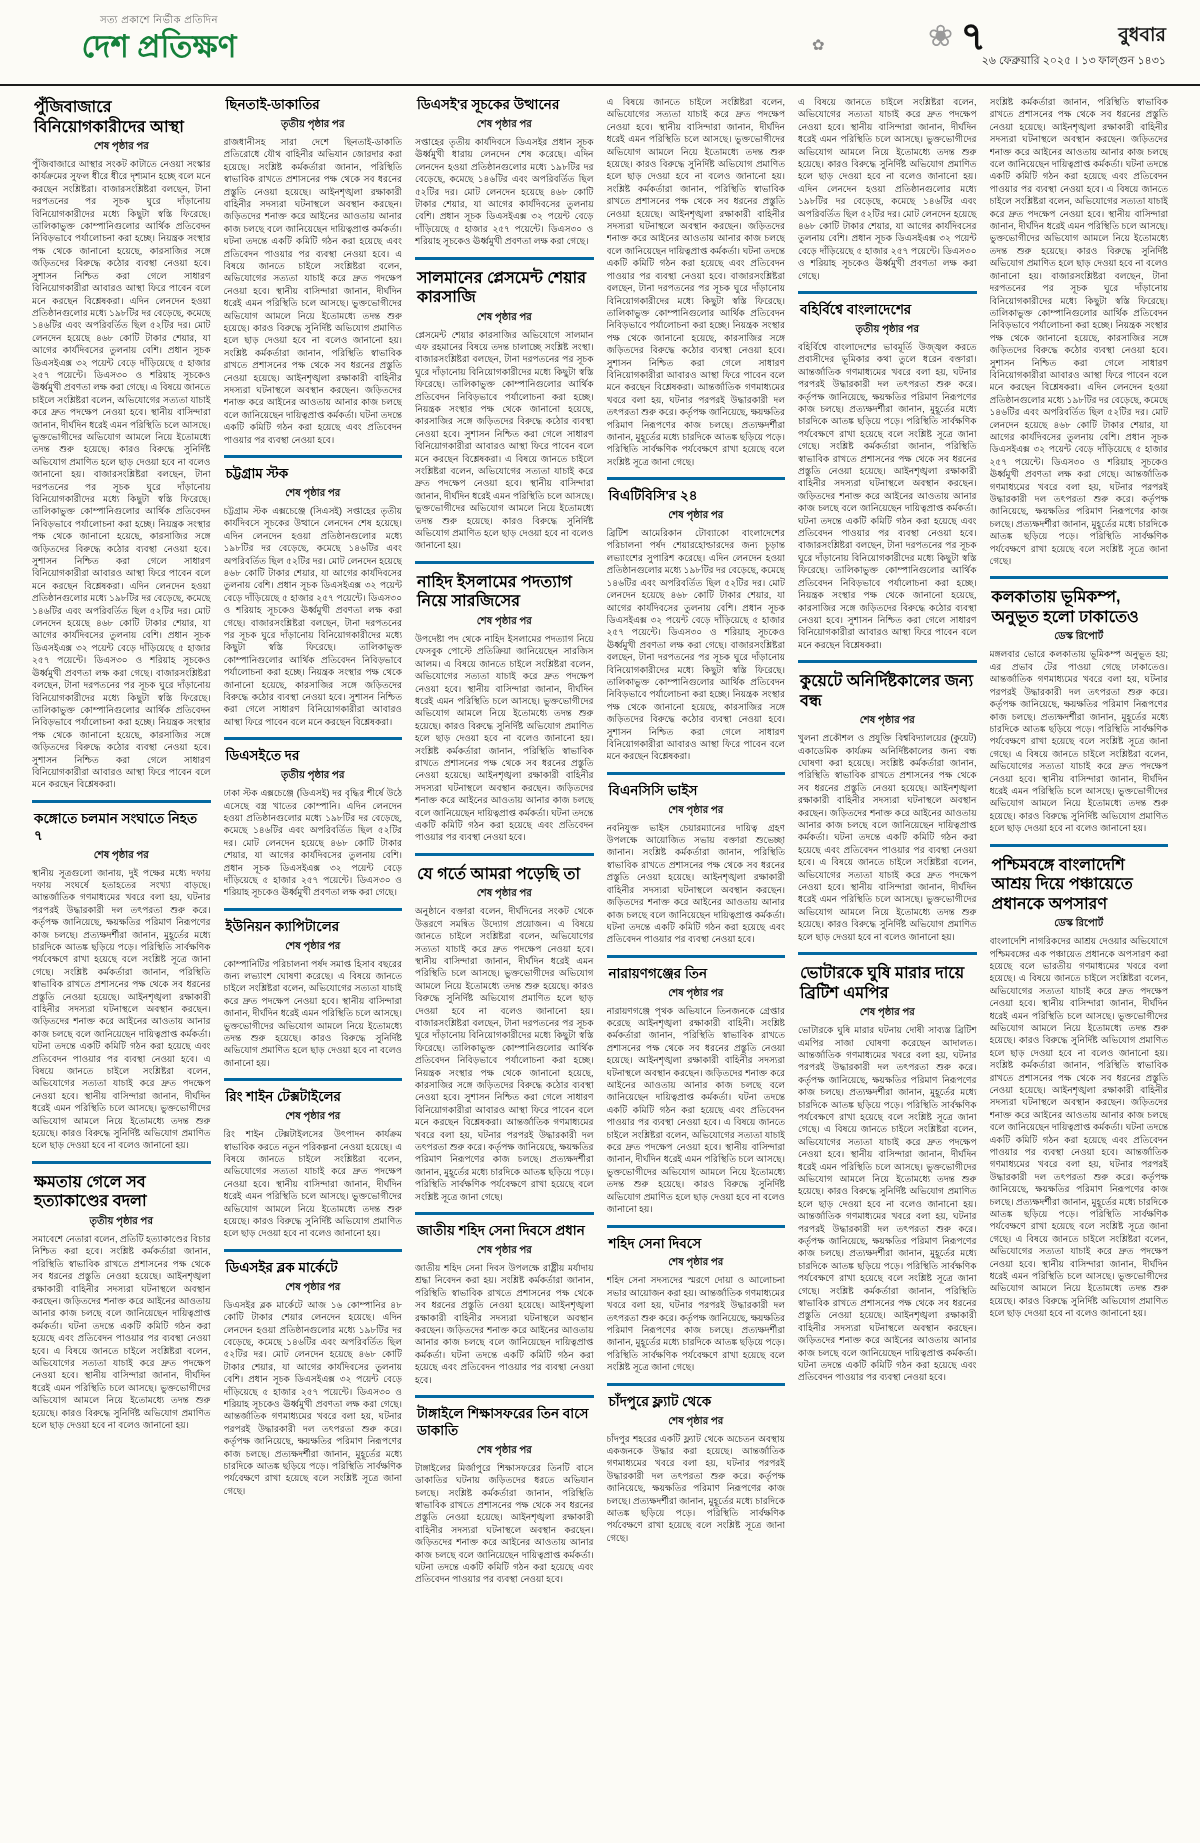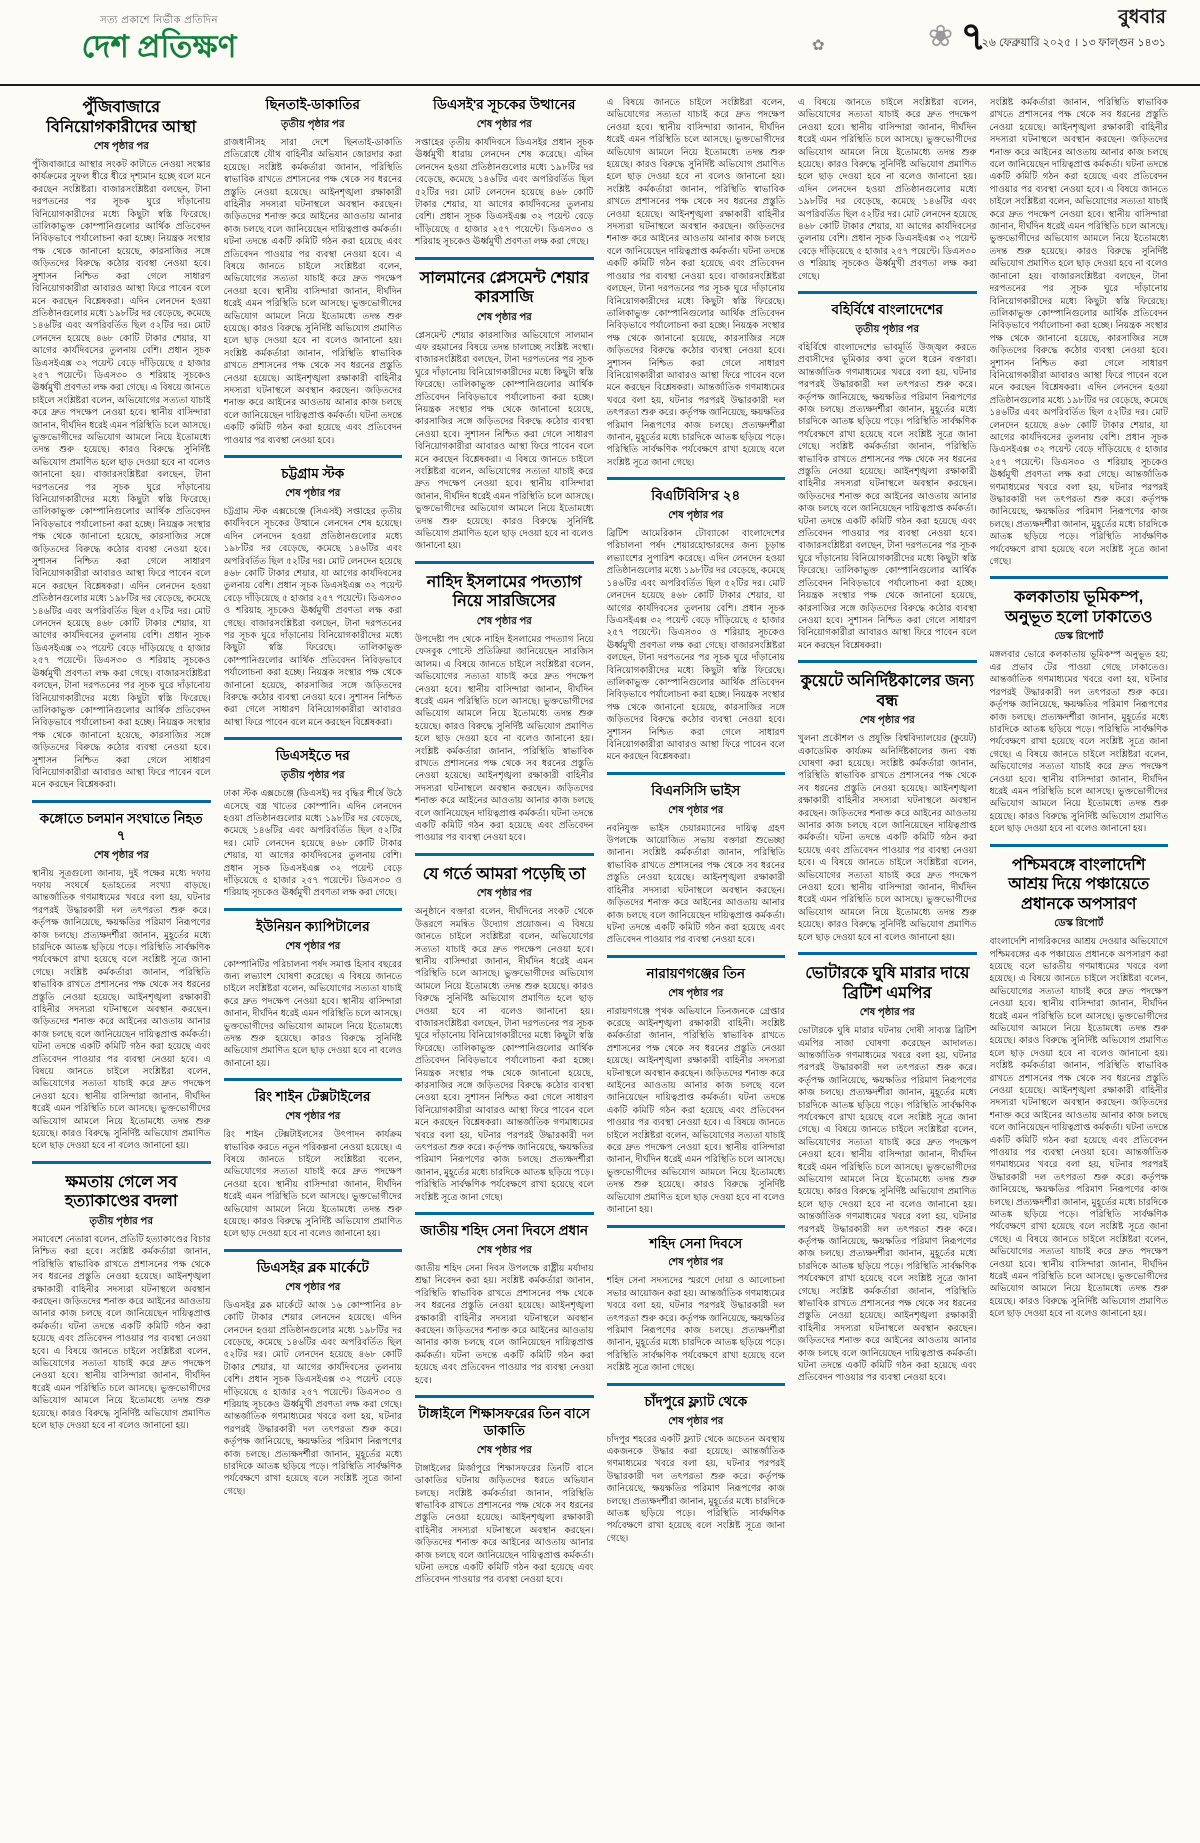--- a/index.html
+++ b/index.html
@@ -12,29 +12,29 @@
   
   .header { position:relative; height:86px; border-bottom:2px solid #1c1c1c; }
   .masthead { position:absolute; left:34px; top:12px; width:250px; text-align:center; }
   .mast-tagline { font-size:10px; color:#6b6b6b; letter-spacing:.5px; margin-bottom:2px; }
   .mast-title { font-size:31px; font-weight:bold; color:#15803a; line-height:1.05; }
   .section-title { position:absolute; left:612px; top:24px; font-size:30px; font-weight:bold; color:#0d0d0d; letter-spacing:.5px; }
   .orn-small { position:absolute; left:812px; top:36px; font-size:15px; color:#8a8a8a; }
   .pageno-wrap { position:absolute; left:928px; top:16px; display:flex; align-items:center; gap:7px; }
   .ornament { font-size:30px; color:#9a9a9a; line-height:1; }
   .pageno { font-size:40px; font-weight:bold; line-height:1; color:#111; }
-  .dateblock { position:absolute; right:34px; top:2px; text-align:right; }
+  .dateblock { position:absolute; right:34px; top:20px; text-align:right; }
   .day { font-size:19px; font-weight:bold; }
   .date { font-size:11px; color:#222; }
   
   .columns { display:flex; gap:13px; padding:10px 32px 0; height:1757px; overflow:hidden; }
   .col { flex:1 1 0; min-width:0; overflow:hidden; }
   .article { margin-bottom:9px; }
   .article + .article { border-top:3px solid #0369a1; padding-top:7px; }
-  .headline { text-align:center; font-weight:bold; color:#000; margin:1px 2px 2px; }
+  .headline { font-weight:bold; color:#000; margin:1px 2px 2px; }
   .headline.lg { font-size:16px; line-height:1.22; }
   .headline.md { font-size:13.5px; line-height:1.25; }
   .kicker { text-align:center; font-size:10px; font-weight:bold; color:#111; margin-bottom:3px; }
   .body { font-size:9px; line-height:1.38; text-align:justify; color:#161616; }
 </style>
 </head>
 <body>
 
 <div class="page" style="background: rgb(252, 251, 246);">
 

